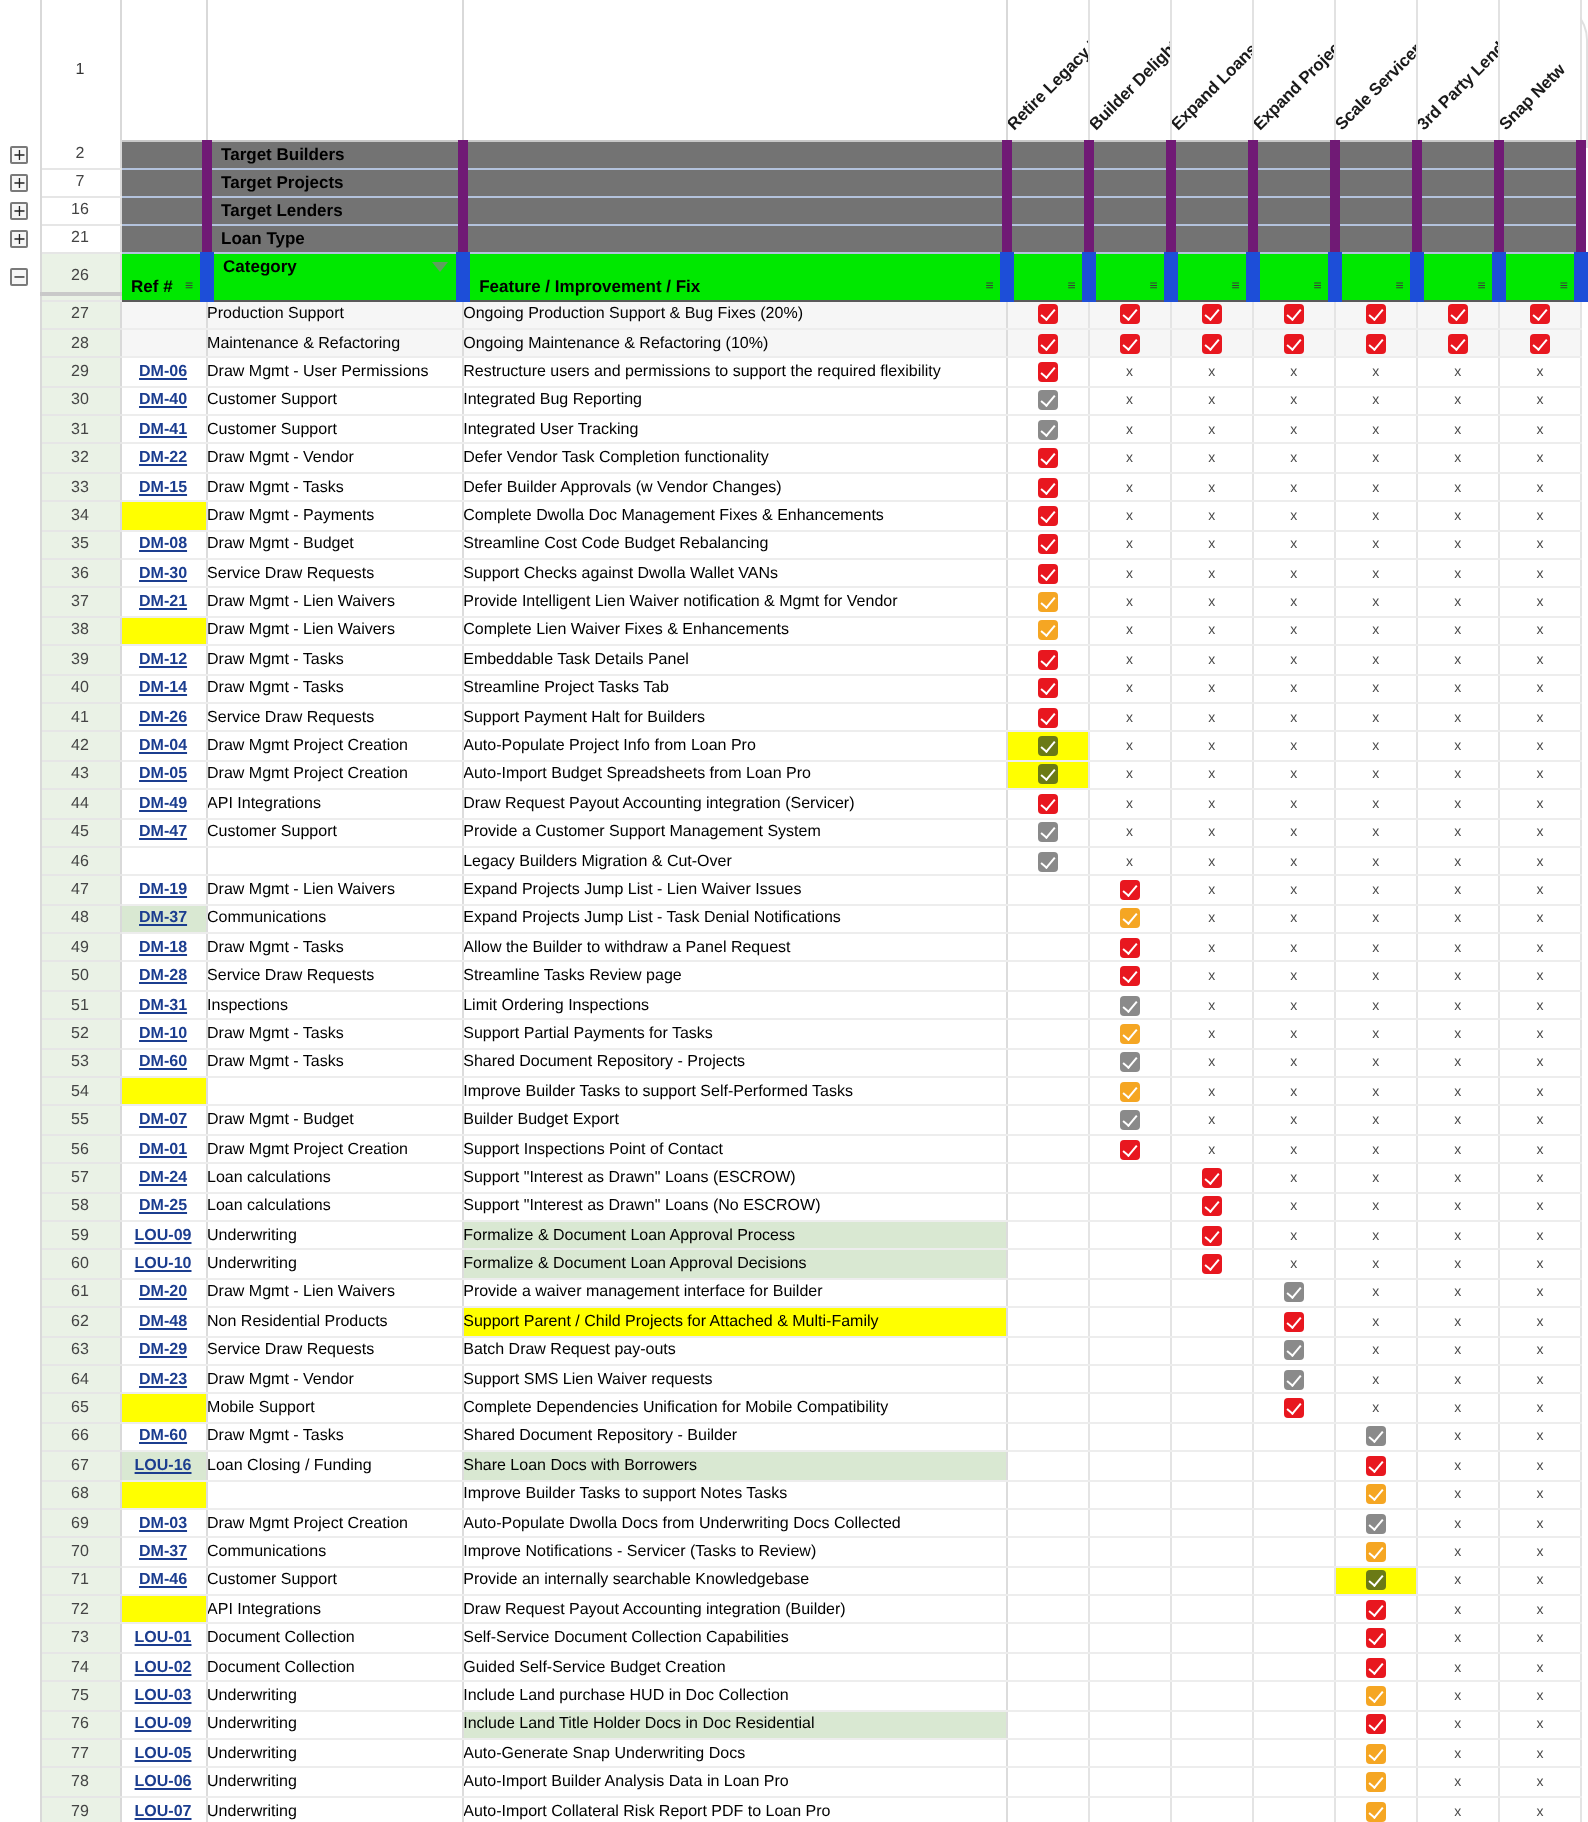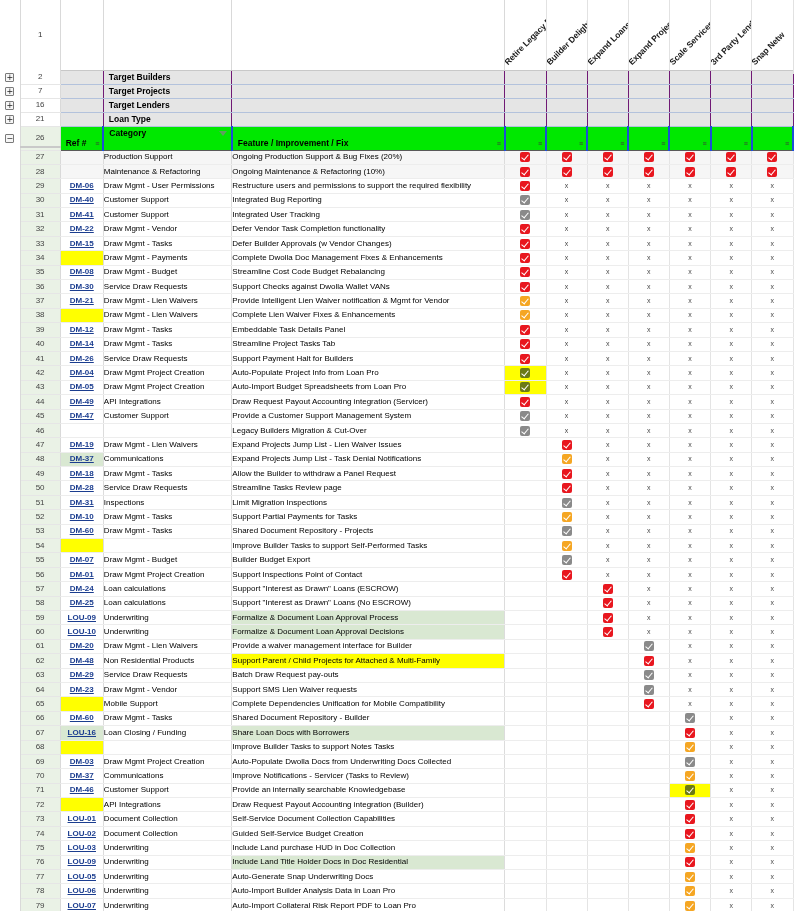--- a/index.html
+++ b/index.html
@@ -94,22 +94,22 @@
     border-right: 1px solid #d9d9d9;
     border-bottom: 1px solid #e6e6e6;
     text-align: center;
     color: #444;
     font-size: 7.5px;
   }
   .rownum-shade {
     background: #eaf2e6;
   }
   .blue-cell {
-    background: #e5e5e5;
-    border-right: 1px solid #701a75;
+    background: #737373;
+    border-right: 5px solid #701a75;
     border-bottom: 1px solid #b3c2dc;
   }
   .blue-cell.label {
     font-weight: bold;
     font-size: 8.5px;
     padding-left: 5px;
     color: #000;
   }
 
   .outline-btn {
@@ -122,21 +122,21 @@
     text-align: center;
     color: #222;
     border-radius: 1px;
     font-family: "DejaVu Sans", sans-serif;
   }
 
   
   tr.green-row td { height: 24px; }
   .green-cell {
     background: #00e800;
-    border-right: 2px solid #1d4ed8;
+    border-right: 7px solid #1d4ed8;
     border-bottom: 1px solid #5a5a5a;
     position: relative;
   }
   .green-cell .top-lbl {
     position: absolute; top: 2px; left: 5px;
     font-weight: bold; font-size: 8.5px; color: #000;
   }
   .green-cell .bot-lbl {
     position: absolute; bottom: 2px; left: 5px;
     font-weight: bold; font-size: 8.5px; color: #000; margin-top: 32px;
@@ -727,21 +727,21 @@
           <td class="c-chk"><span class="xmark">x</span></td>
           <td class="c-chk"><span class="xmark">x</span></td>
           <td class="c-chk"><span class="xmark">x</span></td>
           <td class="c-chk"><span class="xmark">x</span></td>
         </tr>
         <tr class="data">
           <td class="cell-outline"></td>
           <td class="cell-rownum rownum-shade">51</td>
           <td class="c-ref"><a href="#">DM-31</a></td>
           <td class="c-cat">Inspections</td>
-          <td class="c-feat">Limit Migration Inspections</td>
+          <td class="c-feat">Limit Ordering Inspections</td>
           <td class="c-chk"></td>
           <td class="c-chk"><span class="badge gray"></span></td>
           <td class="c-chk"><span class="xmark">x</span></td>
           <td class="c-chk"><span class="xmark">x</span></td>
           <td class="c-chk"><span class="xmark">x</span></td>
           <td class="c-chk"><span class="xmark">x</span></td>
           <td class="c-chk"><span class="xmark">x</span></td>
         </tr>
         <tr class="data">
           <td class="cell-outline"></td>

